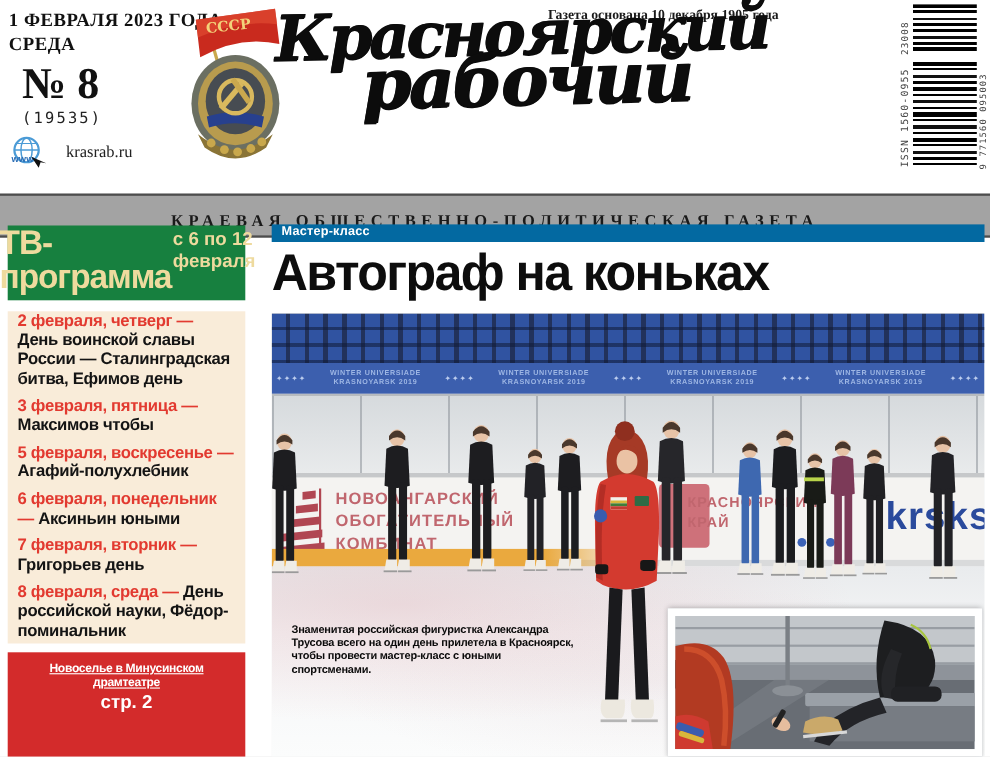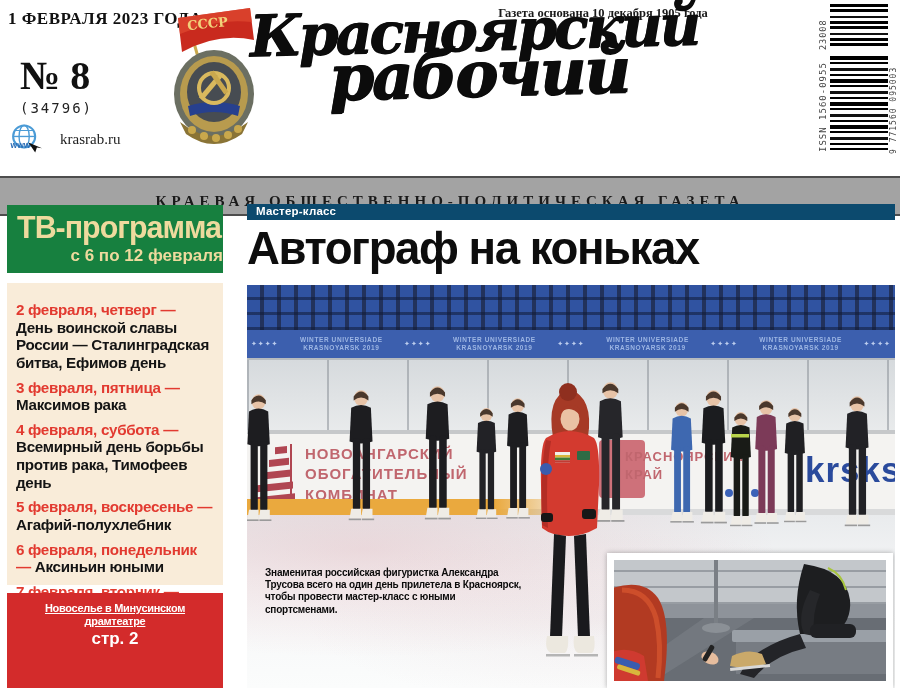--- a/index.html
+++ b/index.html
@@ -33,35 +33,35 @@
   .bc-main{position:absolute;right:4px;top:52px;width:58px;height:94px;
            background:repeating-linear-gradient(180deg,#000 0 4px,#fff 4px 6px,#000 6px 8px,#fff 8px 12px,#111 12px 15px,#fff 15px 18px,#000 18px 20px,#fff 20px 23px);}
   .vtext{writing-mode:vertical-rl;transform:rotate(180deg);font-family:"DejaVu Sans Mono",monospace;
          color:#444;letter-spacing:1px;}
   .bc-code{position:absolute;right:64px;top:2px;height:44px;font-size:8.5px;}
   .bc-issn{position:absolute;right:64px;top:50px;height:98px;font-size:9px;}
   .bc-num{position:absolute;right:-6px;top:52px;height:98px;font-size:8px;}
 
   
   .tv-box{left:7px;top:205px;width:216px;height:68px;background:#17803f;color:#eeda9e;
-          display:flex;flex-direction:column;align-items:flex-end;justify-content:center;}
+          display:flex;flex-direction:row;align-items:flex-start;justify-content:center;}
   .tv-title{font-size:31px;font-weight:bold;letter-spacing:-1px;transform:scaleX(.98);line-height:1;}
   .tv-sub{font-size:17px;font-weight:bold;margin-top:3px;}
   .cal-box{left:7px;top:283px;width:216px;height:302px;background:#f9ecd9;box-sizing:border-box;
-           padding:18px 8px 6px 9px;}
+           padding:0 8px 6px 9px;}
   .cal-entry{margin:0 0 7px 0;font-size:15.2px;font-weight:bold;line-height:1.16;letter-spacing:-.3px;}
   .cal-date{color:#e23a30;}
   .cal-text{color:#141414;}
   .red-box{left:7px;top:593px;width:216px;height:110px;background:#d32b2b;color:#fff;
            box-sizing:border-box;padding:9px 8px;text-align:center;font-weight:bold;}
   .rb-title{font-size:11px;line-height:1.18;letter-spacing:-.3px;text-decoration:underline;}
   .rb-page{font-size:17px;margin-top:1px;}
 
   
-  .cat-bar{left:247px;top:204px;width:648px;height:16px;background:#0c4a6e;box-sizing:border-box;
+  .cat-bar{left:247px;top:204px;width:648px;height:16px;background:#0369a1;box-sizing:border-box;
            padding:1px 0 0 9px;color:#fff;font-size:11.5px;font-weight:bold;letter-spacing:.2px;}
   .headline{left:247px;top:221px;width:648px;font-size:47px;font-weight:bold;letter-spacing:-1.5px;
             transform:scaleX(.97);transform-origin:left;color:#0d0d0d;line-height:1.15;}
 
   
   .photo{left:247px;top:285px;width:648px;height:403px;overflow:hidden;background:#f4f5f6;}
   .seats{position:absolute;left:0;top:0;width:648px;height:45px;
          background:
            repeating-linear-gradient(0deg,rgba(16,26,54,.55) 0 3px,transparent 3px 15px),
            repeating-linear-gradient(90deg,#3053a1 0 13px,#22325c 13px 17px);}
@@ -101,24 +101,25 @@
   
   .globe{width:34px;height:34px;}
 </style>
 </head>
 <body>
 
 <div id="page">
 
   <div class="abs date-block">
     <div>1 ФЕВРАЛЯ 2023 ГОДА</div>
+    <div>СРЕДА</div>
   </div>
 
   <div class="abs issue-no">№ 8</div>
-  <div class="abs issue-sub">(34796)</div>
+  <div class="abs issue-sub">(19535)</div>
 
   <div class="abs site-block">
     <svg class="globe" viewBox="0 0 40 40">
       <circle cx="19" cy="17" r="13" fill="none" stroke="#4b9bd6" stroke-width="2.4"></circle>
       <ellipse cx="19" cy="17" rx="6" ry="13" fill="none" stroke="#4b9bd6" stroke-width="1.6"></ellipse>
       <line x1="6" y1="17" x2="32" y2="17" stroke="#4b9bd6" stroke-width="1.6"></line>
       <line x1="8" y1="10" x2="30" y2="10" stroke="#4b9bd6" stroke-width="1.2"></line>
       <text x="3" y="30" font-size="10" font-weight="bold" fill="#2a6db5" font-family="Liberation Sans,sans-serif">www</text>
       <path d="M24 24 L32 36 L34 30 L40 31 Z" fill="#111"></path>
     </svg>
@@ -167,25 +168,21 @@
     <div class="tv-sub">с 6 по 12 февраля</div>
   </div>
 
   <div class="abs cal-box">
     <p class="cal-entry">
       <span class="cal-date">2 февраля, четверг —</span>
       <span class="cal-text">День воинской славы России — Сталинградская битва, Ефимов день</span>
     </p>
     <p class="cal-entry">
       <span class="cal-date">3 февраля, пятница —</span>
-      <span class="cal-text">Максимов рака</span>
-    </p>
-    <p class="cal-entry">
-      <span class="cal-date">4 февраля, суббота —</span>
-      <span class="cal-text">Всемирный день борьбы против рака, Тимофеев день</span>
+      <span class="cal-text">Максимов чтобы</span>
     </p>
     <p class="cal-entry">
       <span class="cal-date">5 февраля, воскресенье —</span>
       <span class="cal-text">Агафий-полухлебник</span>
     </p>
     <p class="cal-entry">
       <span class="cal-date">6 февраля, понедельник —</span>
       <span class="cal-text">Аксиньин юными</span>
     </p>
     <p class="cal-entry">

